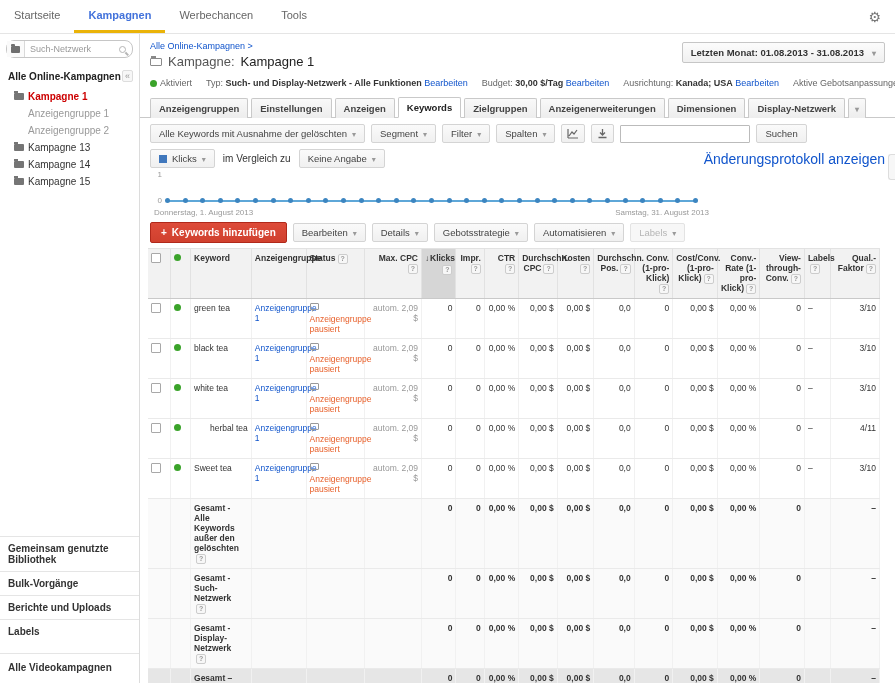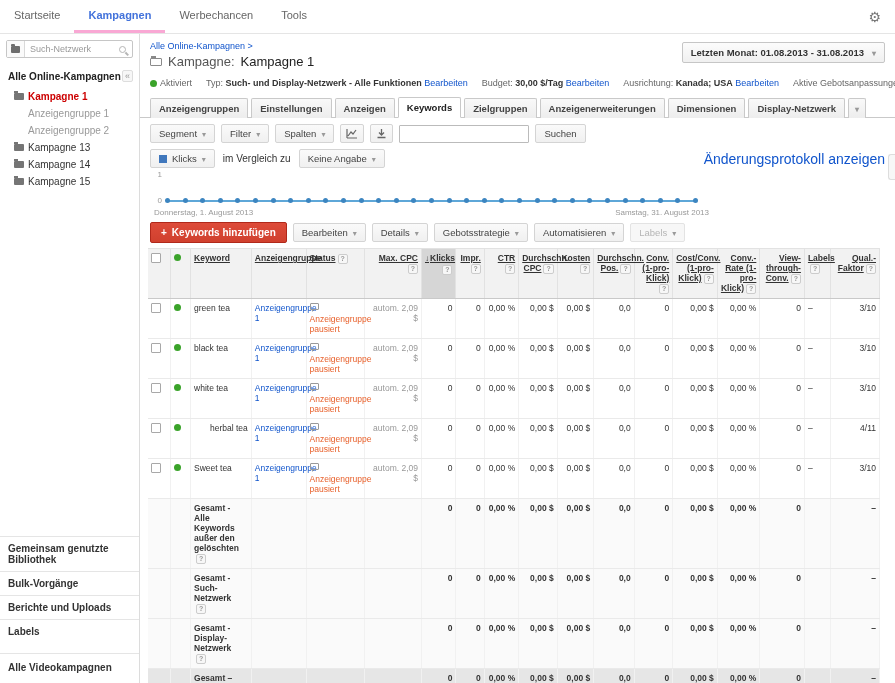--- a/index.html
+++ b/index.html
@@ -9,31 +9,31 @@
 
   
   .topbar { height:34px; border-bottom:1px solid #e5e5e5; display:flex; align-items:stretch; flex-shrink:0; }
   .logo { display:flex; align-items:center; gap:5px; padding:0 14px 0 14px; width:118px; }
   .logo-tri { width:0; height:0; border-left:9px solid transparent; border-right:9px solid transparent; border-bottom:15px solid #4285f4; position:relative; }
   .logo-tri::after { content:""; position:absolute; left:-2px; top:4px; width:0; height:0; border-left:5px solid transparent; border-right:5px solid transparent; border-bottom:11px solid #34a853; }
   .logo-google { font-size:13px; color:#777; letter-spacing:-0.5px; }
   .logo-adwords { font-size:11px; color:#aaa; margin-left:-2px; }
   .topnav { display:flex; align-items:stretch; }
   .nav-item { font-size:11px; color:#666; padding:0 14px; display:flex; align-items:center; cursor:pointer; border-bottom:3px solid transparent; }
-  .nav-item.active { color:#4272db; border-bottom:3px solid #f9a8d4; font-weight:bold; }
+  .nav-item.active { color:#4272db; border-bottom:3px solid #eab308; font-weight:bold; }
   .top-gear { margin-left:auto; display:flex; align-items:center; padding:0 14px; color:#777; cursor:pointer; }
   .gear::after { content:"\2699"; font-size:14px; }
 
   
   .body-row { flex:1; display:flex; min-height:0; }
   .sidebar { width:140px; border-right:1px solid #dcdcdc; display:flex; flex-direction:column; flex-shrink:0; font-size:10px; background:#fff; }
   .main { flex:1; min-width:0; position:relative; }
 
   
-  .side-search { margin:6px 6px 4px 6px; border:1px solid #c6c6c6; border-radius:2px; height:18px; display:flex; align-items:center; background:#fff; }
+  .side-search { margin:6px 6px 4px 6px; border:1px solid #c6c6c6; border-radius:8px; height:18px; display:flex; align-items:center; background:#fff; }
   .side-search .picker { width:18px; height:100%; border-right:1px solid #d9d9d9; background:#fafafa; display:flex; align-items:center; justify-content:center; cursor:pointer; }
   .mini-folder { width:9px; height:7px; background:#6e6e6e; border-radius:1px; position:relative; }
   .mini-folder::before { content:""; position:absolute; top:-2px; left:0; width:4px; height:2px; background:#6e6e6e; border-radius:1px 1px 0 0; }
   .side-search .ph { flex:1; color:#999; font-size:9px; padding-left:5px; }
   .mag { width:7px; height:7px; border:1.5px solid #b5b5b5; border-radius:50%; position:relative; margin-right:6px; cursor:pointer; }
   .mag::after { content:""; position:absolute; width:4px; height:1.5px; background:#b5b5b5; transform:rotate(45deg); left:5px; top:6px; }
   .tree-head { display:flex; align-items:center; padding:8px 6px 4px 8px; }
   .tree-head .lbl { font-weight:bold; font-size:10px; color:#222; flex:1; }
   .collapse-btn { color:#999; font-size:9px; border:1px solid #ddd; border-radius:2px; padding:0 2px; background:#f7f7f7; cursor:pointer; }
   .tree { padding:2px 0 0 0; }
@@ -91,21 +91,21 @@
   .xlabels { position:absolute; left:4px; width:555px; bottom:0; display:flex; justify-content:space-between; font-size:8px; color:#999; }
 
   
   .action-row { display:flex; align-items:center; gap:6px; padding:5px 10px 5px 10px; }
   .add-btn { background:linear-gradient(#dd4b39,#d0402e); border:1px solid #b0281a; border-radius:2px; color:#fff; font-weight:bold; font-size:10px; padding:4px 10px; cursor:pointer; display:inline-flex; gap:5px; align-items:center; }
   .add-btn::before { content:"+"; font-weight:bold; }
 
   
   .table-zone { padding:0 10px 0 8px; }
   table.kw { border-collapse:collapse; table-layout:fixed; width:732px; font-size:8.5px; }
-  .kw th { background:#f2f2f2; border-top:1px solid #e2e2e2; border-bottom:1px solid #c9c9c9; border-right:1px solid #e2e2e2; padding:4px 3px; vertical-align:top; font-weight:bold; color:#333; line-height:10px;text-decoration:underline; }
+  .kw th { background:#f2f2f2; border-top:1px solid #e2e2e2; border-bottom:1px solid #c9c9c9; border-right:1px solid #e2e2e2; padding:4px 3px; vertical-align:top; font-weight:bold; color:#333; line-height:10px; }
   .kw th.sorted { background:#d6d6d6; }
   .kw td { border-bottom:1px solid #eaeaea; border-right:1px solid #f1f1f1; padding:4px 3px; vertical-align:top; line-height:10px; color:#333; }
   .kw .summary-row td { background:#fafafa; font-weight:bold; }
   .kw .total-row td { background:#e6e6e6; border-top:1px solid #ccc; }
   .col-select{width:22px}.col-state{width:20px}.col-keyword{width:60px}.col-adgroup{width:54px}.col-status{width:58px}.col-max_cpc{width:56px}.col-clicks{width:34px}.col-impr{width:28px}.col-ctr{width:34px}.col-avg_cpc{width:38px}.col-cost{width:36px}.col-avg_pos{width:40px}.col-conv{width:38px}.col-cost_conv{width:44px}.col-conv_rate{width:42px}.col-view_through{width:44px}.col-labels{width:26px}.col-qf{width:48px}
   .cb { width:10px; height:10px; border:1px solid #a8a8a8; background:#fff; border-radius:1px; display:inline-block; cursor:pointer; }
   .dot { width:7px; height:7px; border-radius:50%; background:#3aa32a; display:inline-block; }
   .help { display:inline-block; font-size:7px; color:#999; border:1px solid #ccc; background:#f7f7f7; border-radius:2px; padding:0 2px; margin-left:2px; line-height:8px; }
   .sort-arrow::after { content:"\2193"; font-size:8px; margin-right:1px; }
   .kw a.link { color:#15c; text-decoration:none; cursor:pointer; }
@@ -211,20 +211,24 @@
           <div class="tab">Anzeigen</div>
           <div class="tab active">Keywords</div>
           <div class="tab">Zielgruppen</div>
           <div class="tab">Anzeigenerweiterungen</div>
           <div class="tab">Dimensionen</div>
           <div class="tab">Display-Netzwerk</div>
           <div class="tab more-tab"><span class="caret"></span></div>
         </div>
 
       <div class="toolbar">
+        <div class="btn">
+          <span>Alle Keywords mit Ausnahme der gelöschten</span>
+            <span class="caret"></span>
+        </div>
         <div class="btn">
           <span>Segment</span>
             <span class="caret"></span>
         </div>
         <div class="btn">
           <span>Filter</span>
             <span class="caret"></span>
         </div>
         <div class="btn">
           <span>Spalten</span>

